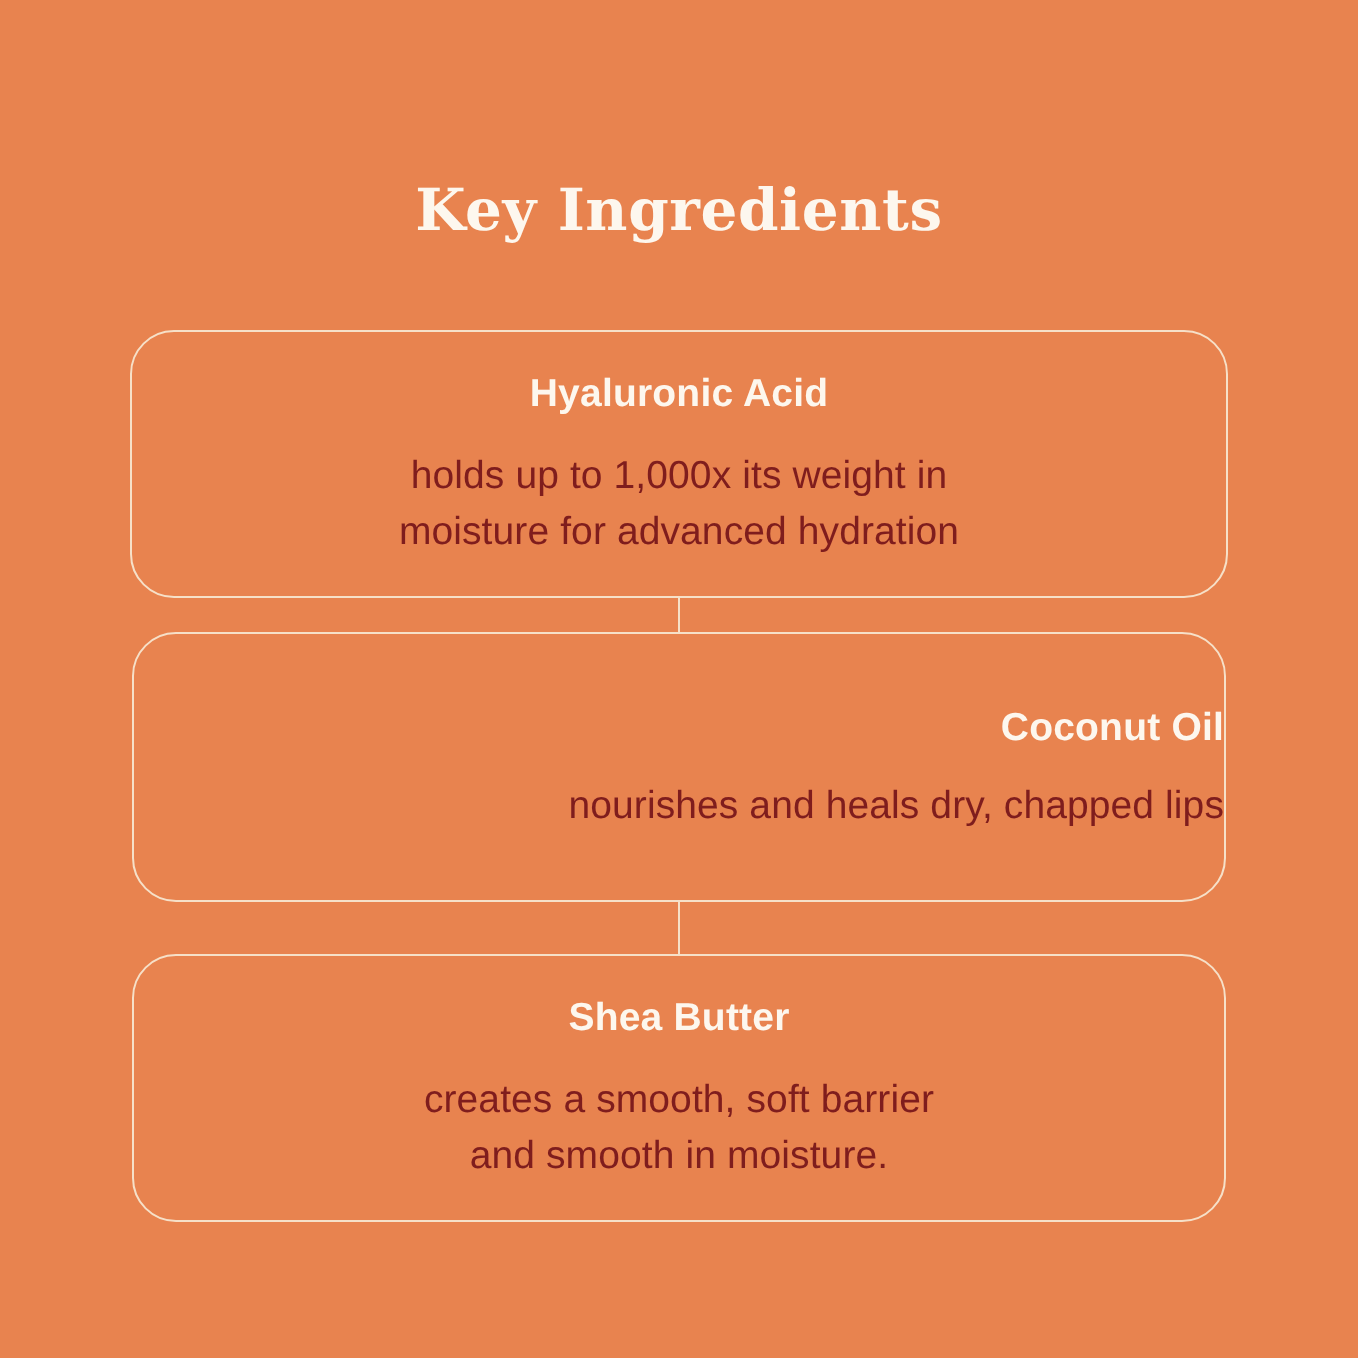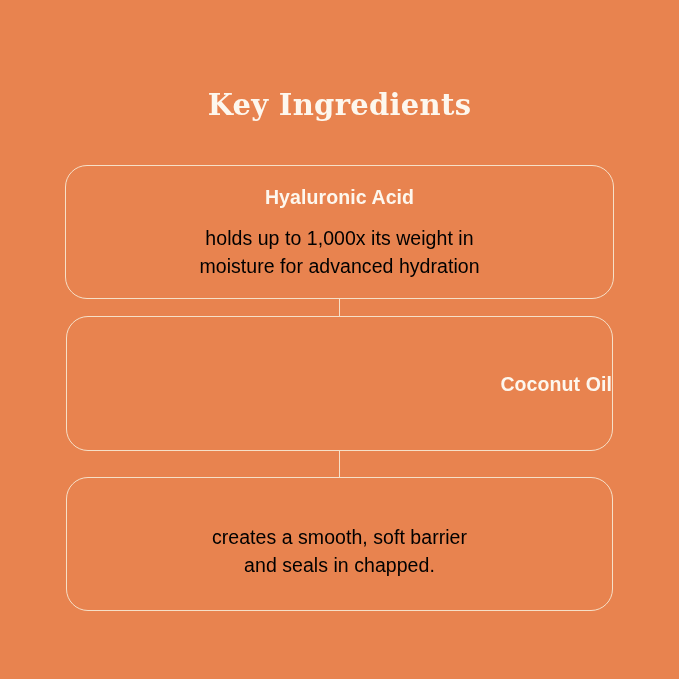--- a/index.html
+++ b/index.html
@@ -74,21 +74,21 @@
     color: #fdf7ee;
     letter-spacing: 0.1px;
     margin: 0;
   }
 
   .card-body {
     font-family: "Liberation Sans", sans-serif;
     font-weight: 400;
     font-size: 19.5px;
     line-height: 28px;
-    color: #000000;
+    color: #7f1d1d;
     letter-spacing: 0.05px;
     margin: 0;
     white-space: pre-line;
   }
 
   .card-1 .card-heading { margin-top: 0; }
   .card-1 .card-body    { margin-top: 14px; }
 
   .card-2 .card-heading { margin-top: 0; }
   .card-2 .card-body    { margin-top: 12px; }
@@ -118,23 +118,25 @@
     <div class="ingredient-card card-1">
       <div class="card-heading">Hyaluronic Acid</div>
       <div class="card-body">holds up to 1,000x its weight in
 moisture for advanced hydration</div>
     </div>
 
     <div class="connector connector-1"></div>
 
     <div class="ingredient-card card-2">
       <div class="card-heading">Coconut Oil</div>
+      <div class="card-body">nourishes and heals dry, chapped lips</div>
     </div>
 
     <div class="connector connector-2"></div>
 
     <div class="ingredient-card card-3">
+      <div class="card-heading">Shea Butter</div>
       <div class="card-body">creates a smooth, soft barrier
-and seals in chapped.</div>
+and smooth in moisture.</div>
     </div>
 
   </div>
 </div>
 
 </body></html>

